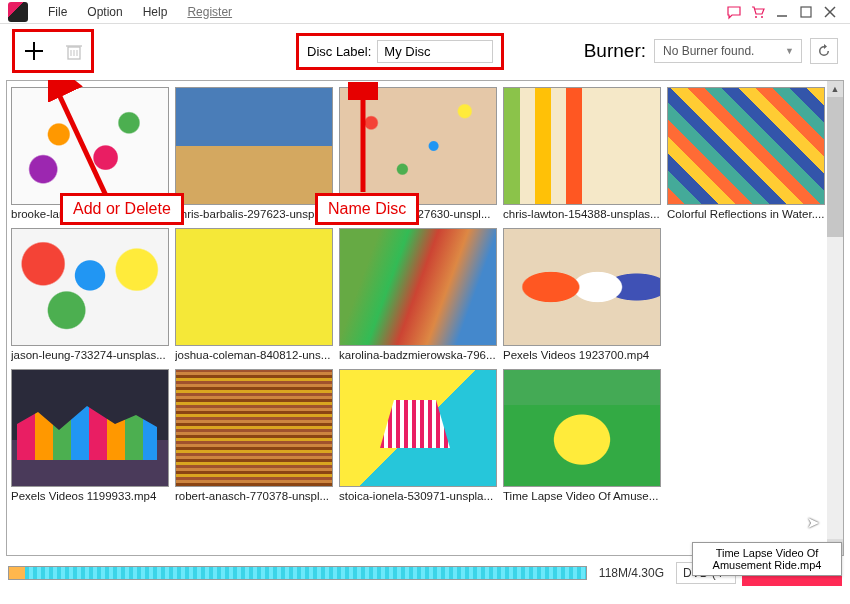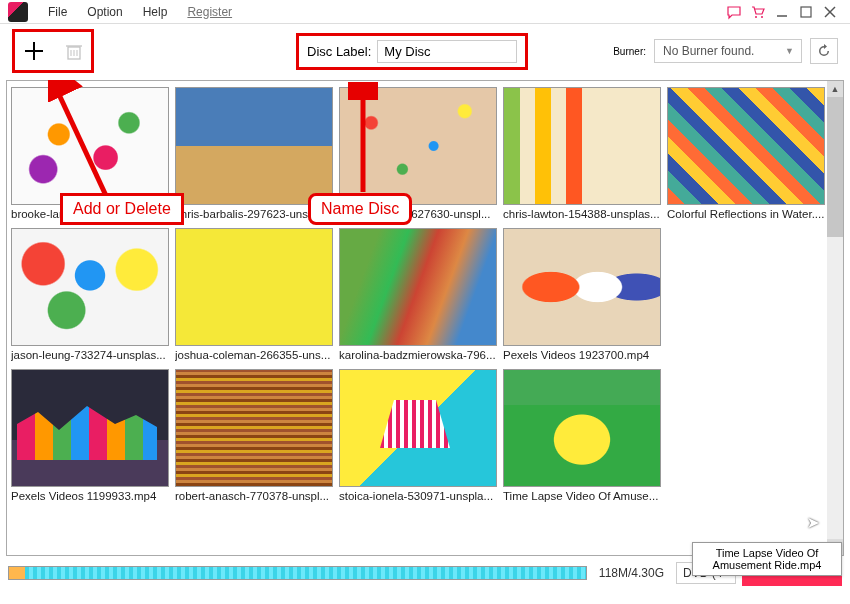--- a/index.html
+++ b/index.html
@@ -11,23 +11,23 @@
 .menu-register { color: #737373; text-decoration: underline; }
 .menubar-spacer { flex: 1; }
 .win-icon { width: 18px; height: 18px; margin: 0 3px; cursor: pointer; display: flex; align-items: center; justify-content: center; color: #555; }
 
 .toolbar { display: flex; align-items: center; height: 54px; padding: 0 12px; gap: 10px; position: relative; }
 .add-delete-box { border: 3px solid #e60000; padding: 2px 4px; display: flex; align-items: center; gap: 12px; height: 44px; }
 .btn-add { width: 30px; height: 30px; display: flex; align-items: center; justify-content: center; font-size: 24px; cursor: pointer; }
 .btn-del { width: 26px; height: 26px; display: flex; align-items: center; justify-content: center; cursor: pointer; opacity: 0.5; }
 .disc-label-box { border: 3px solid #e60000; padding: 4px 8px; display: flex; align-items: center; gap: 6px; position: absolute; left: 296px; }
 .disc-label-box label { font-size: 13px; }
-.disc-label-box input { border: 1px solid #ccc; padding: 3px 6px; width: 140px; font-size: 13px; }
+.disc-label-box input { border: 1px solid #ccc; padding: 3px 6px; width: 116px; font-size: 13px; }
 .burner-group { position: absolute; right: 12px; display: flex; align-items: center; gap: 8px; }
-.burner-group label { font-size: 10px; margin-left: 40px; }
+.burner-group label { font-size: 19px; margin-left: 40px; }
 .burner-select { border: 1px solid #ccc; padding: 4px 22px 4px 8px; width: 148px; font-size: 12px; color: #555; background: #fff; position: relative; }
 .burner-caret { position: absolute; right: 50px; font-size: 9px; color: #888; }
 .refresh-btn { width: 28px; height: 26px; border: 1px solid #ccc; display: flex; align-items: center; justify-content: center; cursor: pointer; }
 
 .content-wrap { position: relative; height: 476px; border: 1px solid #aaa; margin: 2px 6px 0 6px; display: flex; }
 .thumb-grid { flex: 1; overflow-y: auto; padding: 6px 4px; }
 .row { display: flex; gap: 6px; margin-bottom: 8px; }
 .thumb { width: 158px; }
 .thumb-img { width: 158px; height: 118px; border: 1px solid #999; background: #333; position: relative; overflow: hidden; }
 .thumb-label { font-size: 11.5px; color: #222; margin-top: 3px; white-space: nowrap; overflow: hidden; text-overflow: ellipsis; }
@@ -174,21 +174,21 @@
           <div class="thumb-label">Colorful Reflections in Water....</div>
         </div>
     </div>
     <div class="row">
       <div class="thumb">
           <div class="thumb-img t5"></div>
           <div class="thumb-label">jason-leung-733274-unsplas...</div>
         </div>
       <div class="thumb">
           <div class="thumb-img t6"></div>
-          <div class="thumb-label">joshua-coleman-266355-uns...</div>
+          <div class="thumb-label">joshua-coleman-840812-uns...</div>
         </div>
       <div class="thumb">
           <div class="thumb-img t7"></div>
           <div class="thumb-label">karolina-badzmierowska-796...</div>
         </div>
       <div class="thumb">
           <div class="thumb-img t9"></div>
           <div class="thumb-label">Pexels Videos 1923700.mp4</div>
         </div>
     </div>
@@ -238,16 +238,16 @@
 <div class="callout" style="left:60px; top:193px;">Add or Delete</div>
 
 <svg class="arrow" style="left:348px; top:82px;" width="30" height="120">
   <defs>
       <marker id="ah2" markerWidth="10" markerHeight="10" refX="2" refY="5" orient="auto">
         <path d="M0,0 L10,5 L0,10 z" fill="#e60000"></path>
       </marker>
     </defs>
   <line x1="15" y1="110" x2="15" y2="8" stroke="#e60000" stroke-width="5" marker-end="url(#ah2)"></line>
 </svg>
-<div class="callout" style="left:308px; top:193px;border-radius:8px;">Name Disc</div>
+<div class="callout" style="left:315px; top:193px;">Name Disc</div>
 
 <div class="tooltip">Time Lapse Video Of Amusement Ride.mp4</div>
 <div class="cursor">➤</div>
 
 </body></html>

